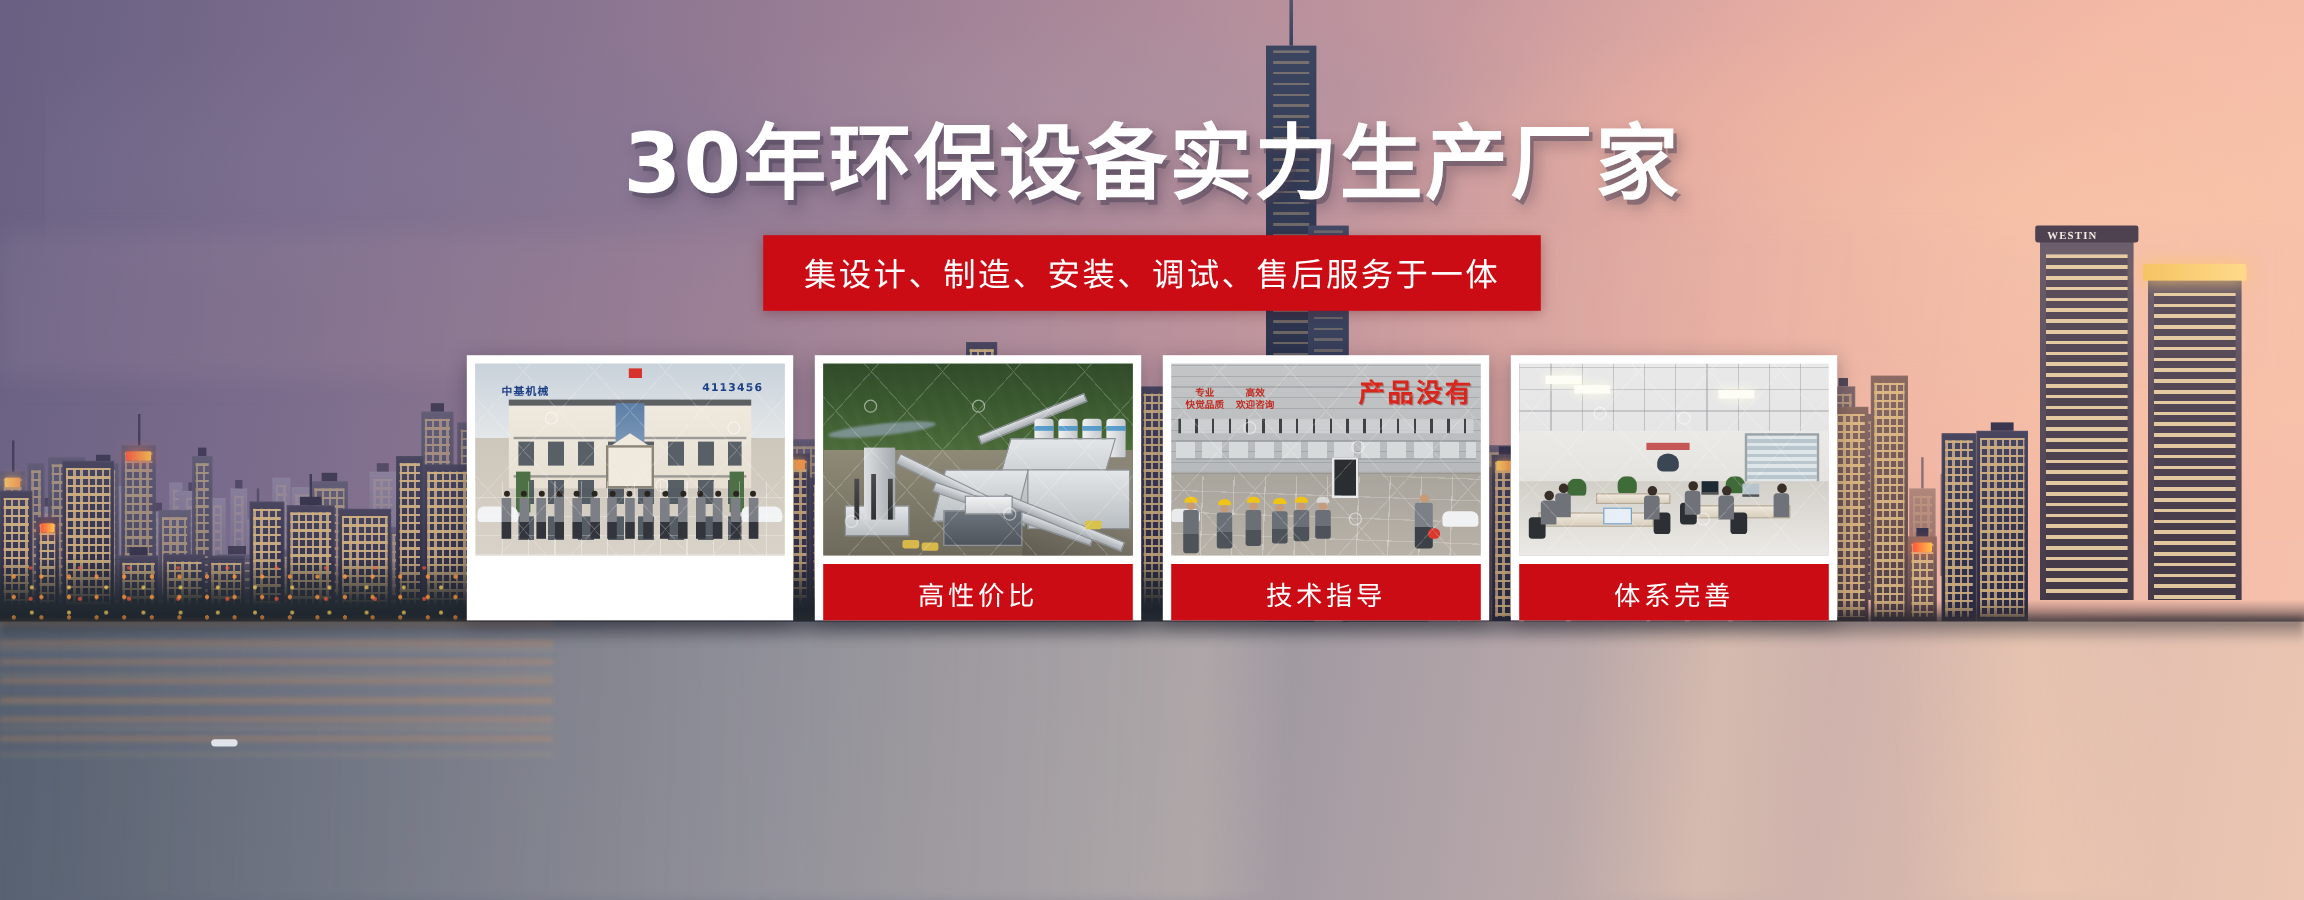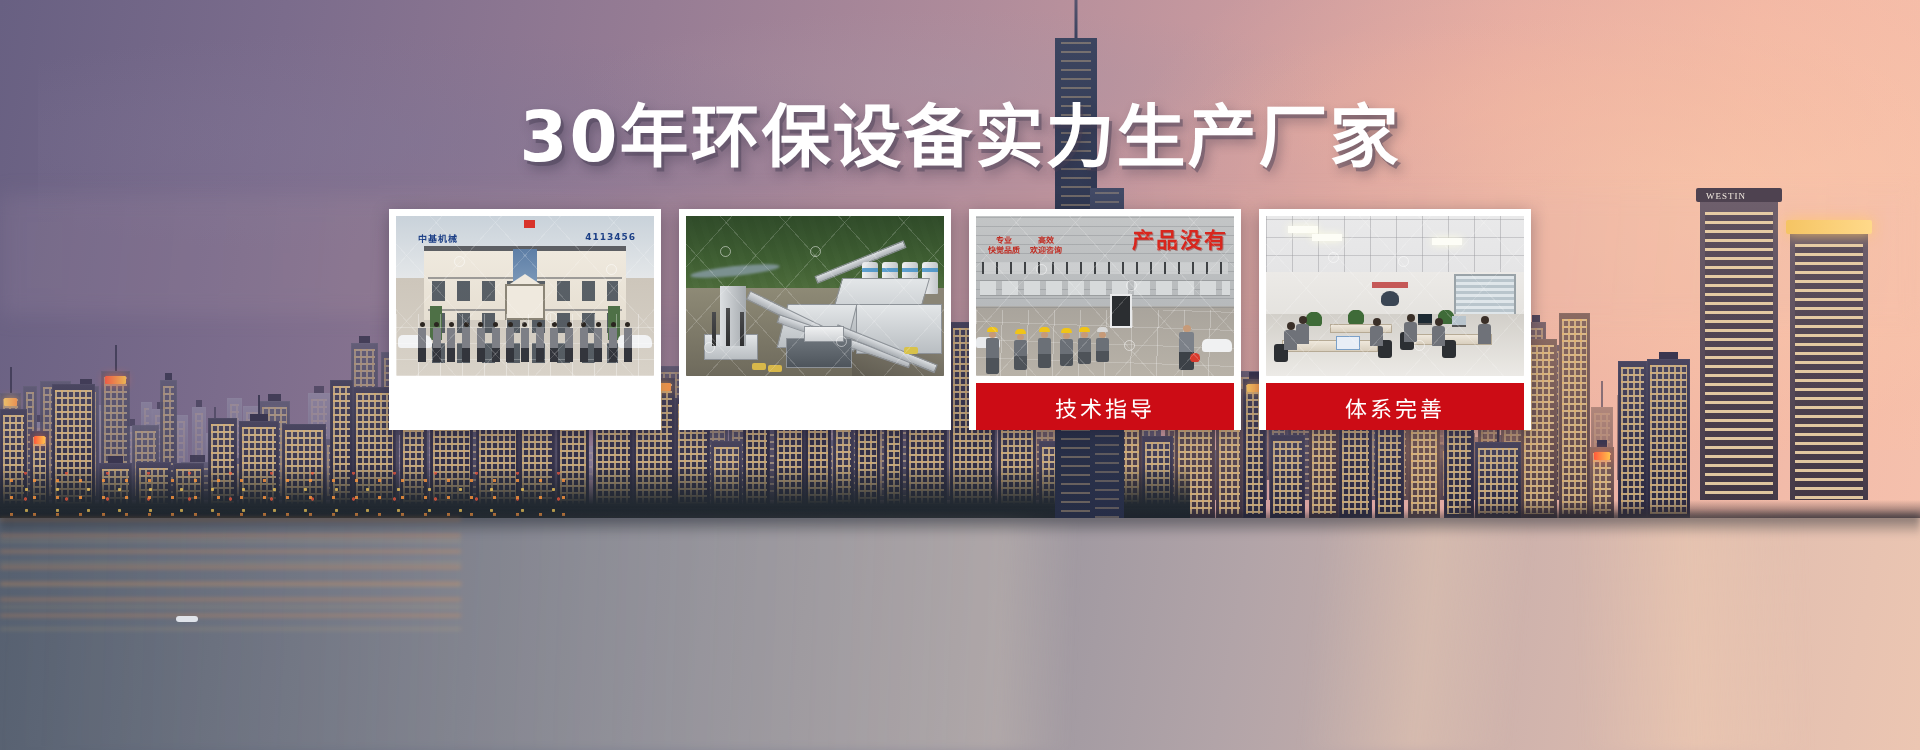--- a/index.html
+++ b/index.html
@@ -41,21 +41,21 @@
     position:absolute; left:62%; top:2%; width:38%; height:24%;
     background:radial-gradient(ellipse at 50% 50%, rgba(238,176,158,.45) 0%, rgba(238,176,158,0) 70%);
   }
   .sky-band {
     position:absolute; left:0; right:0; top:26%; height:16%;
     background:linear-gradient(95deg, rgba(140,124,152,.30), rgba(210,160,158,.22) 55%, rgba(244,190,170,.30));
     filter:blur(10px);
   }
 
   
-  .city { position:absolute; left:0; right:0; bottom:0; top:0; }
+  .city { position:absolute; left:0; right:0; bottom:0; top:0;font-weight:bold; }
 
   .skyline {
     position:absolute; left:0; right:0;
     display:flex; align-items:flex-end;
   }
   .skyline-far  { bottom:270px; height:180px; opacity:.62; filter:blur(.6px); }
   .skyline-mid  { bottom:250px; height:250px; opacity:.86; }
   .skyline-near { bottom:232px; height:300px; }
 
   .bldg {
@@ -1109,20 +1109,23 @@
     <div class="water-streaks"></div>
     <div class="water-refl-left"></div>
     <div class="water-boat"></div>
   </div>
   <div class="water-top-edge"></div>
 
   <div class="content">
 
     <h1 class="headline">30年环保设备实力生产厂家</h1>
 
+    <div class="subtitle-wrap">
+      <div class="subtitle">集设计、制造、安装、调试、售后服务于一体</div>
+    </div>
 
     <div class="cards">
 
       <div class="card">
         <div class="card-photo p1">
           <div class="sky1"></div>
           <div class="bldg1">
             <div class="floor" style="top:26px"></div>
             <div class="floor" style="top:58px"></div>
             <div class="winrow" style="top:30px"></div>
@@ -1246,20 +1249,21 @@
           <div class="shed" style="left:118px;bottom:34px;width:40px;height:16px;background:linear-gradient(180deg,#f0f1f2,#cfd2d5)"></div>
           <div class="truck" style="left:66px;bottom:6px"></div>
           <div class="truck" style="left:82px;bottom:4px"></div>
           <div class="truck" style="right:26px;bottom:22px;background:#d8c24a"></div>
           <div class="watermark"></div>
           <div class="wm-dot" style="left:34px;top:30px"></div>
           <div class="wm-dot" style="left:124px;top:30px"></div>
           <div class="wm-dot" style="left:18px;top:126px"></div>
           <div class="wm-dot" style="left:150px;top:120px"></div>
         </div>
+        <div class="card-label">高性价比</div>
       </div>
 
       <div class="card">
         <div class="card-photo p4">
           <div class="facade"></div>
           <div class="bigred">产品没有</div>
           <div class="slogan" style="left:12px">
             <span>专业</span><br>
             <span>快觉品质</span>
           </div>

